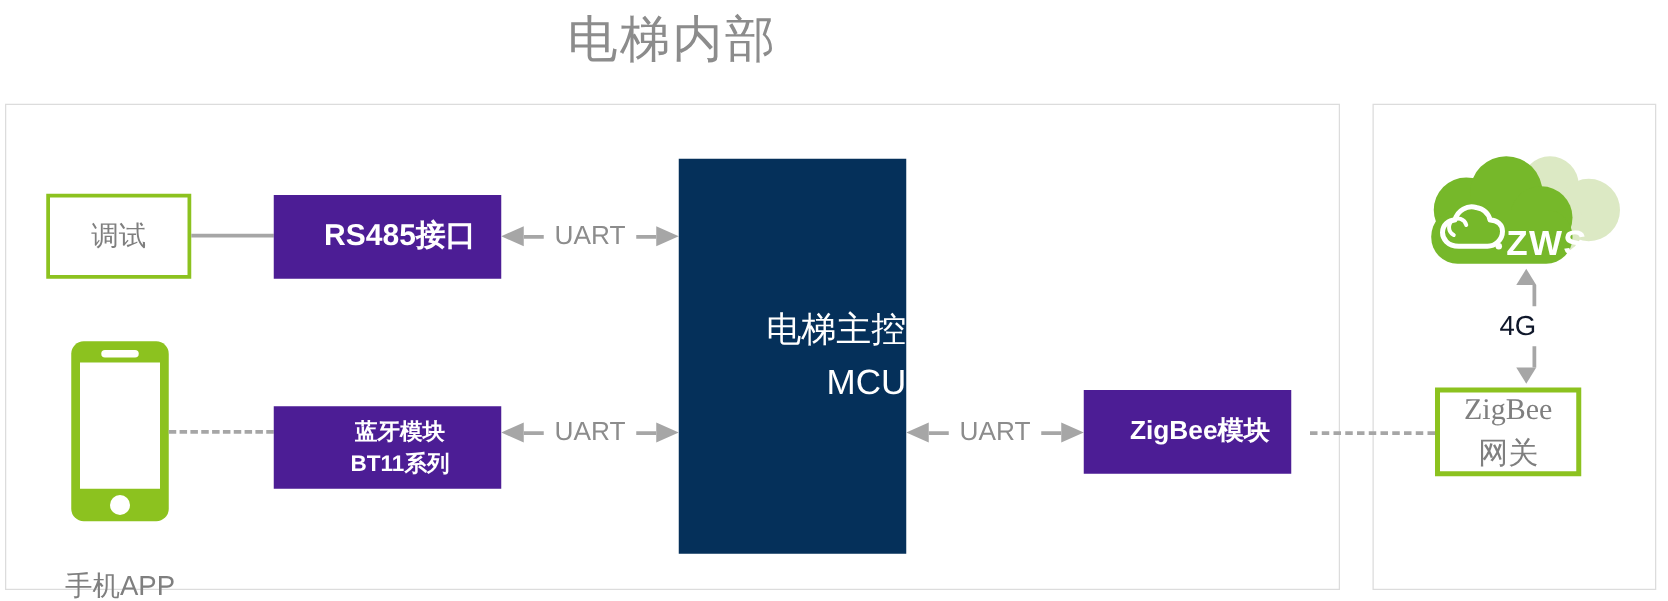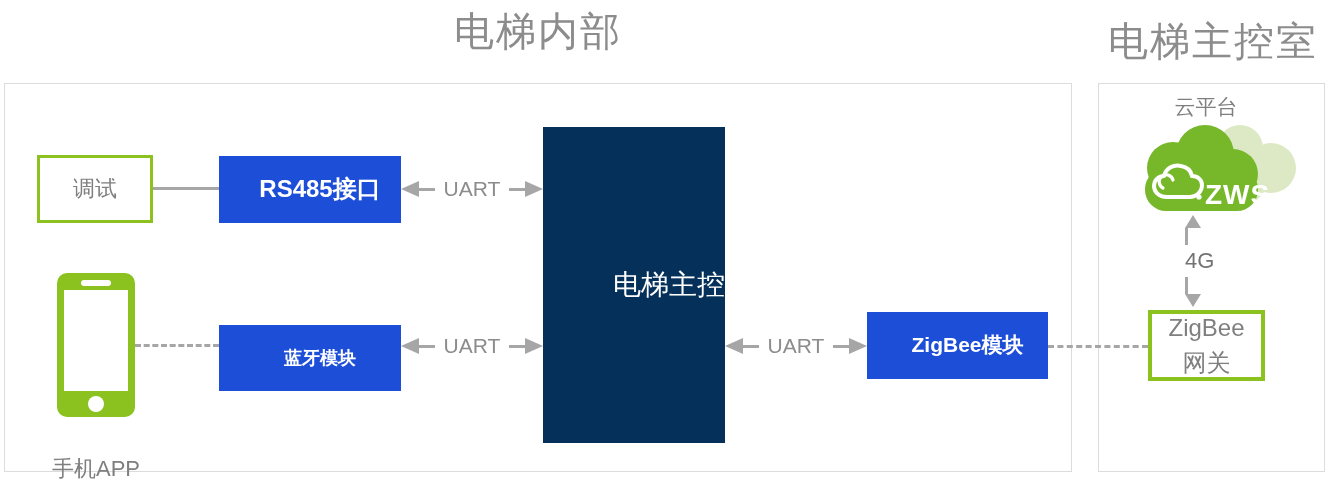--- a/index.html
+++ b/index.html
@@ -28,45 +28,46 @@
     text-align:center;
     white-space:nowrap;
     letter-spacing:2px;
   }
   .title-left  { left:4px;    top:4px;  width:1068px; }
   .title-right { left:1093px; top:14px; width:240px;  }
 
   
   .gbox {
     position:absolute;
-    background:#1d4ed8;
+    background:#4c1d95;
     color:#fff;
     font-weight:bold;
     display:flex;
     flex-direction:column;
     align-items:center;
     justify-content:center;
     text-align:center;
     line-height:1.45;
     padding-left:20px;
   }
   .box-rs485 { left:219px; top:156px; width:182px; height:67px; font-size:24px; }
   .box-bt    { left:219px; top:325px; width:182px; height:66px; font-size:18px; }
-  .box-zm    { left:867px; top:312px; width:181px; height:67px; font-size:21px; }
+  .box-zm    { left:867px; top:312px; width:166px; height:67px; font-size:21px; }
 
   
   .obox {
     position:absolute;
     background:#fff;
     color:#7f7f7f;
     display:flex;
     flex-direction:column;
     align-items:center;
     justify-content:center;
     text-align:center;
+    font-family:Liberation Serif, serif;
   }
   .box-debug   { left:37px;   top:155px; width:116px; height:68px; border:3px solid #8cc21f; font-size:22px; }
   .box-gateway { left:1148px; top:310px; width:117px; height:71px; border:4px solid #8cc21f; font-size:24px; line-height:1.45; }
 
   .box-mcu {
     position:absolute;
     left:543px; top:127px; width:182px; height:316px;
     background:#05305a;
     color:#fff;
     font-weight:normal;
@@ -105,23 +106,23 @@
   .tri-right { width:0; height:0; border-top:8px solid transparent; border-bottom:8px solid transparent; border-left:18px solid #a6a6a6; }
   .hseg { width:16px; height:3px; background:#a6a6a6; }
   .harrow .lbl { margin:0 9px; white-space:nowrap; }
 
   
   .varrow {
     position:absolute;
     left:1185px; top:212px; width:44px; height:98px;
     display:flex;
     flex-direction:column;
-    align-items:flex-start;
-    justify-content:center;
-    color:#737373;
+    align-items:flex-end;
+    justify-content:center;
+    color:#0f172a;
     font-size:22px;
   }
   .tri-up   { width:0; height:0; border-left:8px solid transparent; border-right:8px solid transparent; border-bottom:13px solid #a6a6a6; }
   .tri-down { width:0; height:0; border-left:8px solid transparent; border-right:8px solid transparent; border-top:13px solid #a6a6a6; }
   .vseg { width:3px; height:17px; background:#a6a6a6; }
   .varrow .lbl { margin:3px 0; }
 
   
   .phone {
     position:absolute;
@@ -153,54 +154,55 @@
 </style>
 </head>
 <body>
 
 <div class="stage">
 
   <div class="panel panel-left"></div>
   <div class="panel panel-right"></div>
 
   <div class="section-title title-left">电梯内部</div>
-  <div class="section-title title-right">电梯主控室</div>
 
   <div class="obox box-debug">
     <span>调试</span>
   </div>
   <div class="solid-line" style="left:153px; top:187px; width:66px;"></div>
 
   <div class="gbox box-rs485">
     <span>RS485接口</span>
   </div>
 
   <div class="harrow" style="left:401px; top:172px; width:142px;">
     <span class="tri-left"></span>
     <span class="hseg"></span>
     <span class="lbl">UART</span>
     <span class="hseg"></span>
     <span class="tri-right"></span>
   </div>
 
   <div class="box-mcu">
     <span>电梯主控</span>
+    <span>MCU</span>
   </div>
 
   <div class="phone">
     <span class="phone-speaker"></span>
     <span class="phone-screen"></span>
     <span class="phone-home"></span>
   </div>
   <div class="phone-label">手机APP</div>
 
   <div class="dashed-line" style="left:135px; top:344px; width:84px;"></div>
 
   <div class="gbox box-bt">
     <span>蓝牙模块</span>
+    <span>BT11系列</span>
   </div>
 
   <div class="harrow" style="left:401px; top:329px; width:142px;">
     <span class="tri-left"></span>
     <span class="hseg"></span>
     <span class="lbl">UART</span>
     <span class="hseg"></span>
     <span class="tri-right"></span>
   </div>
 
@@ -211,21 +213,20 @@
     <span class="hseg"></span>
     <span class="tri-right"></span>
   </div>
 
   <div class="gbox box-zm">
     <span>ZigBee模块</span>
   </div>
 
   <div class="dashed-line" style="left:1048px; top:345px; width:100px;"></div>
 
-  <div class="cloud-label">云平台</div>
 
   <svg class="cloud-svg" width="168" height="98" viewBox="0 0 168 98">
     <g fill="#dce9c4">
       <circle cx="107" cy="30" r="23"></circle>
       <circle cx="138" cy="50" r="25"></circle>
       <circle cx="110" cy="62" r="24"></circle>
     </g>
     <g fill="#76b82a">
       <circle cx="40" cy="50" r="26"></circle>
       <circle cx="72" cy="36" r="29"></circle>

